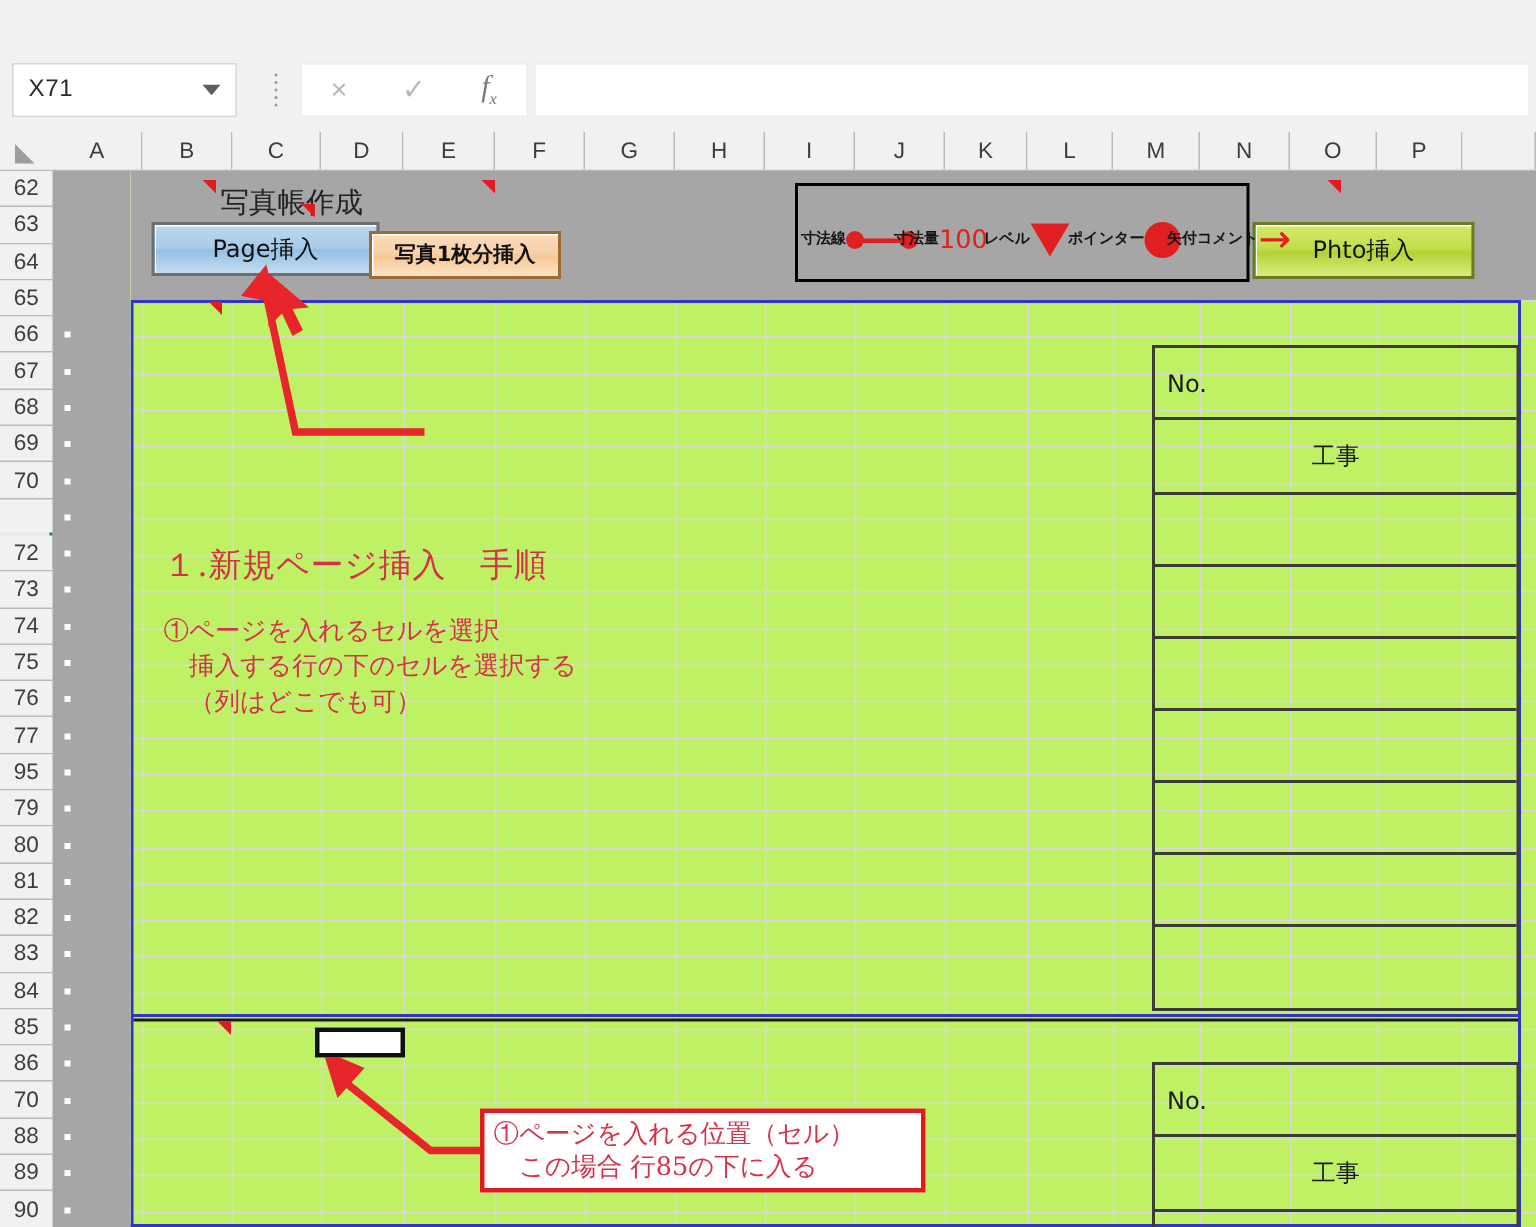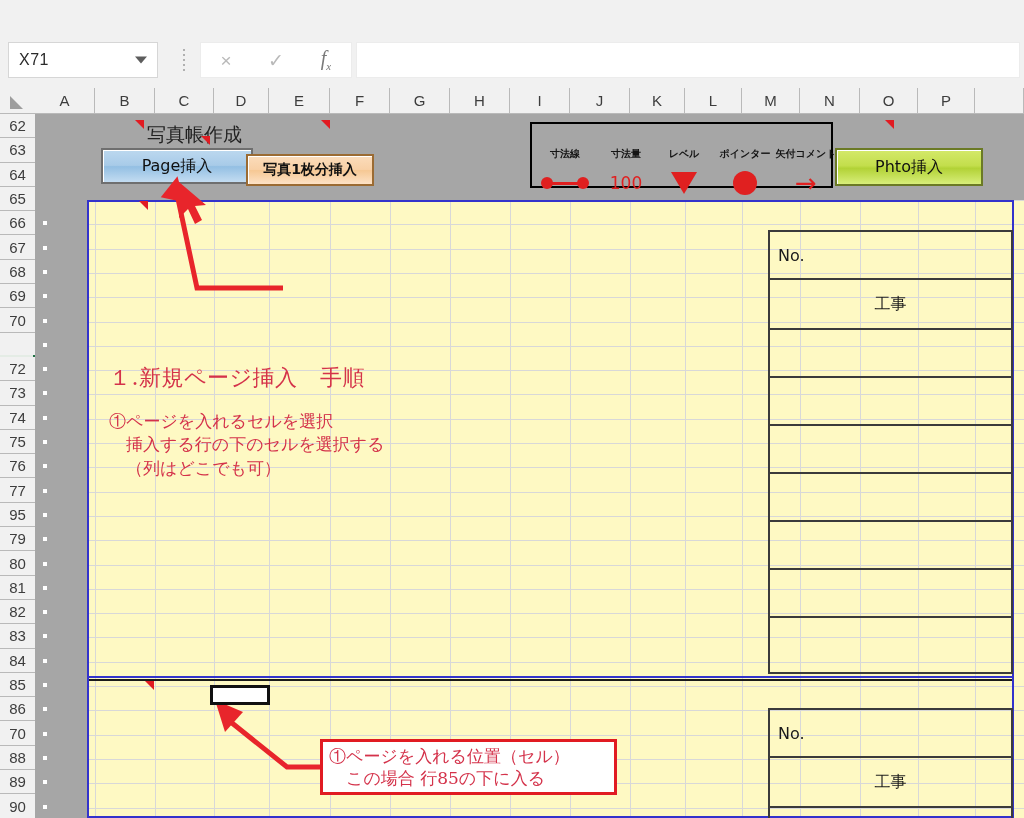--- a/index.html
+++ b/index.html
@@ -177,21 +177,21 @@
     left: 8px;
     width: 4px; height: 4px;
     background: #ffffff;
   }
 
   
   .sheet {
     position: absolute;
     left: 87px; top: 114px;
     width: 937px; height: 704px;
-    background: #fef9c3;
+    background: #bef264;
     overflow: hidden;
   }
   .toolbar-band {
     position: absolute;
     left: 0; top: 0;
     width: 937px; height: 86px;
     background: #a6a6a6;
   }
   .gridline-v {
     position: absolute;
@@ -260,24 +260,23 @@
     position: absolute;
     background: #a6a6a6;
     border: 2px solid #000000;
     box-sizing: border-box;
   }
   .legend-col {
     position: absolute;
     top: 0;
     height: 100%;
     display: flex;
-    flex-direction: column;
+    flex-direction: row;
     align-items: center;
     justify-content: flex-start;
-    margin-top: 16px;
   }
   .legend-label {
     margin-top: 7px;
     font-size: 10px;
     font-weight: bold;
     color: #141414;
     white-space: nowrap;
     font-family: "DejaVu Sans", "Liberation Sans", sans-serif;
   }
   .legend-glyph {

